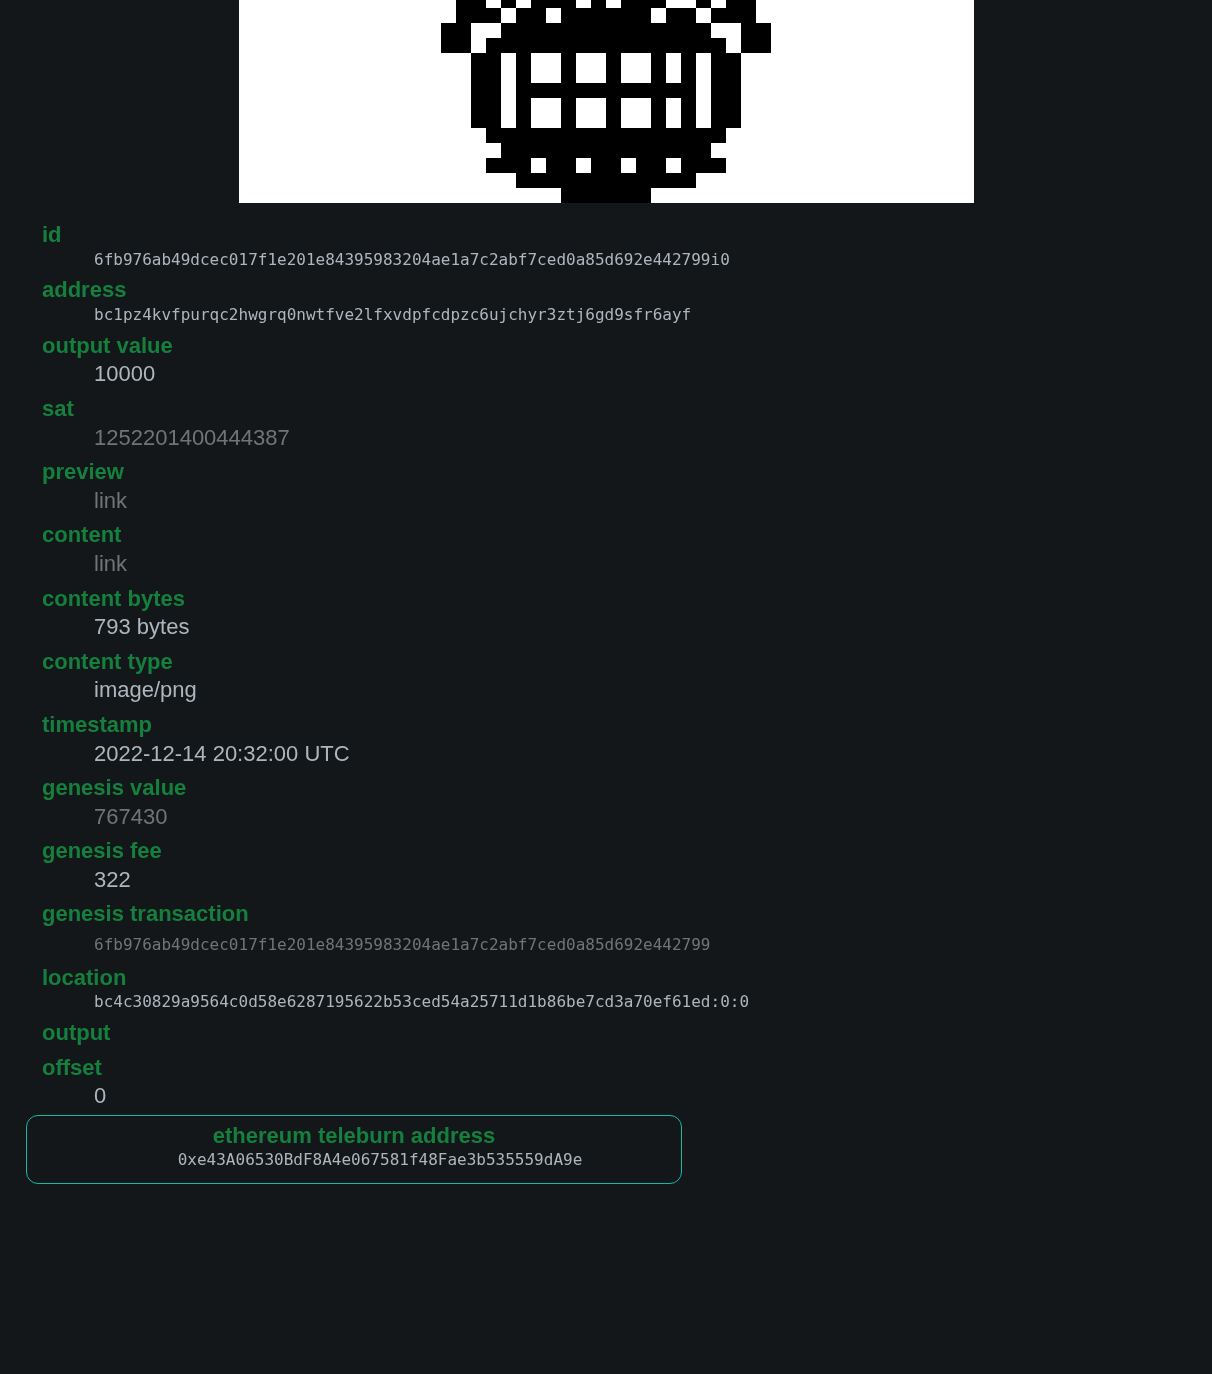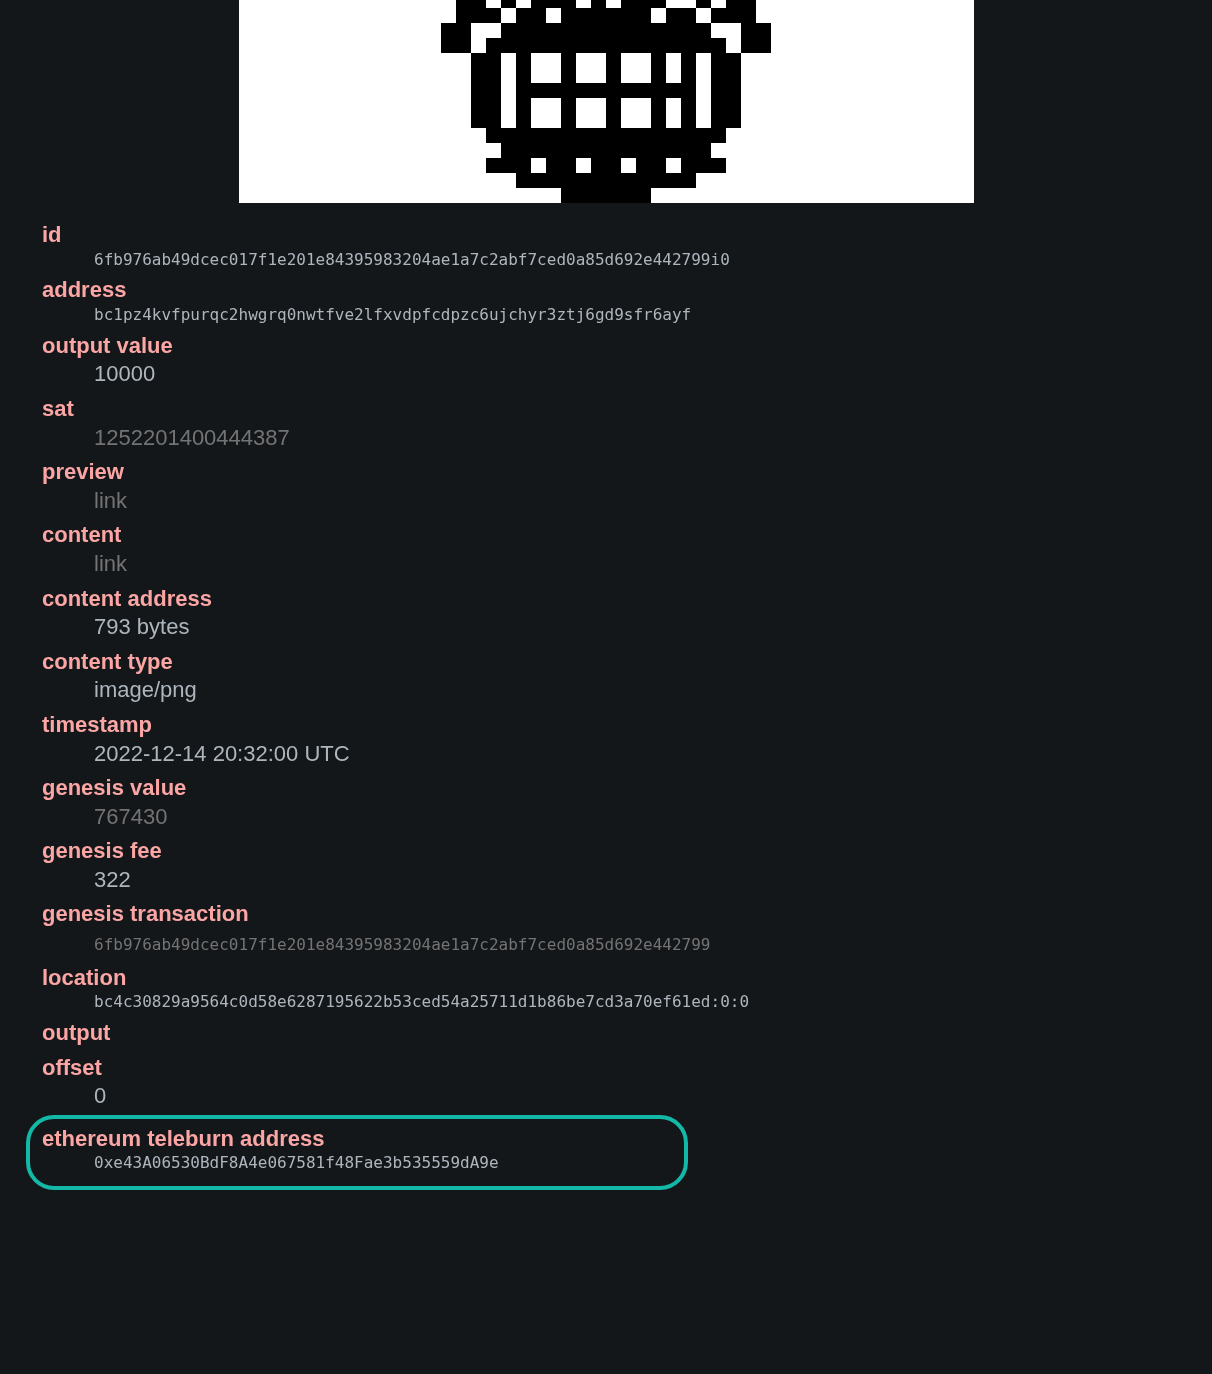--- a/index.html
+++ b/index.html
@@ -27,43 +27,44 @@
   .pixel-art {
     image-rendering: pixelated;
     width: 360px;
     height: auto;
   }
   dl {
     margin: 0;
   }
   dt {
     font-weight: 700;
-    color: #fca5a5;
+    color: #15803d;
     margin-top: 6px;
   }
   dd {
     margin: 0 0 2px 52px;
     color: #adb5bd;
     word-break: break-all;
   }
   .mono {
     font-family: ui-monospace, SFMono-Regular, Menlo, Consolas, monospace;
     font-size: 16px;
   }
   a.link {
     color: #737373;
     text-decoration: none;
   }
   .highlight-box {
-    border: 4px solid #14b8a6;
-    border-radius: 28px;
+    border: 1px solid #14b8a6;
+    border-radius: 12px;
     padding: 6px 12px 10px 12px;
     margin-left: -16px;
     margin-top: 4px;
     width: 630px;
+    text-align: center;
   }
   .highlight-box dt {
     margin-top: 0;
   }
 </style>
 </head>
 <body>
 
 <div class="container">
   <div class="image-box">
@@ -129,21 +130,21 @@
 
     <dt>sat</dt>
     <dd><a href="#" class="link">1252201400444387</a></dd>
 
     <dt>preview</dt>
     <dd><a href="#" class="link">link</a></dd>
 
     <dt>content</dt>
     <dd><a href="#" class="link">link</a></dd>
 
-    <dt>content address</dt>
+    <dt>content bytes</dt>
     <dd>793 bytes</dd>
 
     <dt>content type</dt>
     <dd>image/png</dd>
 
     <dt>timestamp</dt>
     <dd>2022-12-14 20:32:00 UTC</dd>
 
     <dt>genesis value</dt>
     <dd><a href="#" class="link">767430</a></dd>

